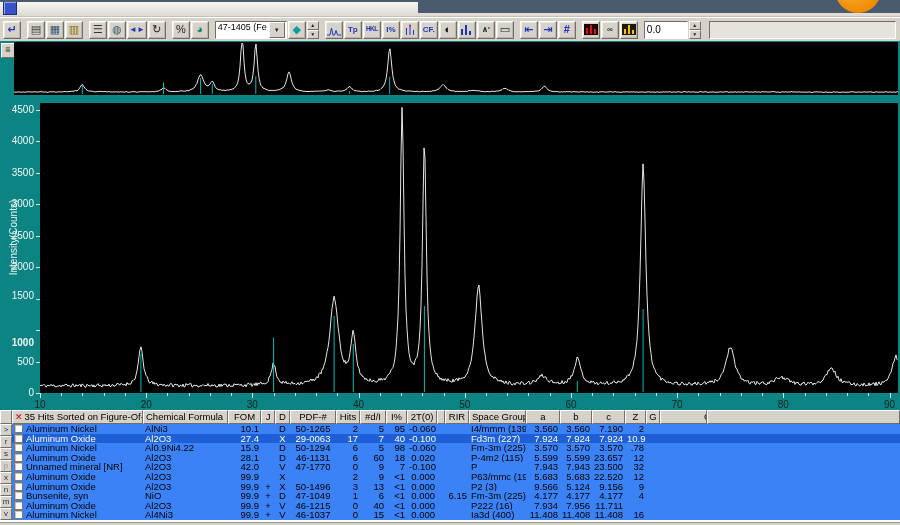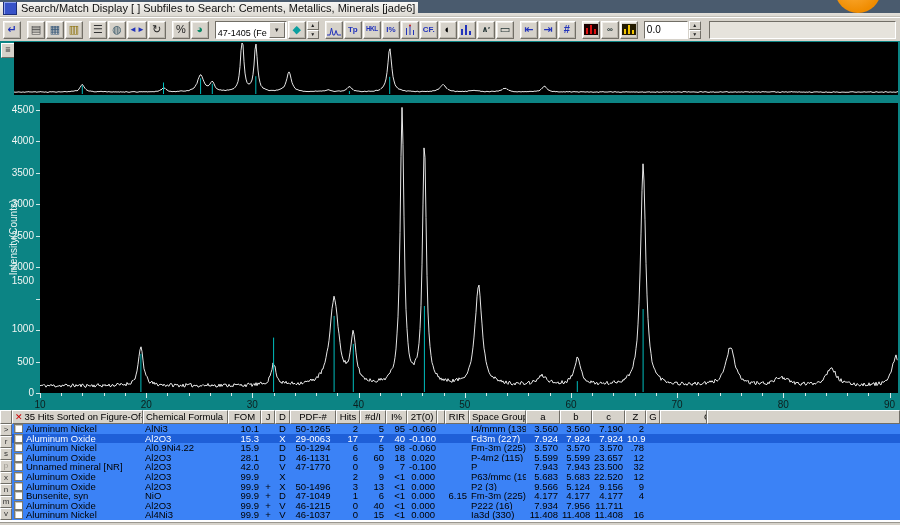--- a/index.html
+++ b/index.html
@@ -22,21 +22,21 @@
     border-top:1px solid #fff;display:flex;align-items:center;padding-left:3px;box-sizing:border-box;}
   .tgroup{display:flex;align-items:center;margin-right:6px;}
   .tb{height:18px;min-width:18px;background:#d6d2ca;border:1px solid;
     border-color:#ffffff #716e66 #716e66 #ffffff;box-shadow:inset -1px -1px 0 #b9b5ac,inset 1px 1px 0 #efece6;
     display:flex;align-items:center;justify-content:center;font-size:11px;line-height:1;
     padding:0 1px;box-sizing:border-box;cursor:default;color:#222;}
   .tb+.tb{margin-left:1px;}
   .tb .sm{font-size:8px;font-weight:bold;}
   .tb .xs{font-size:6.5px;font-weight:bold;letter-spacing:-0.5px;}
   .dropdown{height:18px;width:72px;background:#fff;border:1px solid;border-color:#716e66 #fff #fff #716e66;
-    display:flex;align-items:flex-end;font-size:9px;box-sizing:border-box;margin-right:1px;}
+    display:flex;align-items:flex-start;font-size:9px;box-sizing:border-box;margin-right:1px;}
   .dropdown .dtext{flex:1;padding-left:2px;white-space:nowrap;overflow:hidden;color:#000;}
   .dropdown .dbtn{width:14px;height:14px;background:#d6d2ca;border:1px solid;
     border-color:#fff #716e66 #716e66 #fff;display:flex;align-items:center;justify-content:center;
     font-size:6px;color:#222;margin-right:1px;}
   .spinctl{width:12px;height:18px;display:flex;flex-direction:column;margin-left:1px;}
   .spinctl div{flex:1;background:#d6d2ca;border:1px solid;border-color:#fff #716e66 #716e66 #fff;
     font-size:5px;display:flex;align-items:center;justify-content:center;color:#222;box-sizing:border-box;}
   .numfield{height:18px;width:44px;background:#fff;border:1px solid;border-color:#716e66 #fff #fff #716e66;
     font-size:10px;padding:0 2px;box-sizing:border-box;font-family:inherit;}
   .statusbar{height:18px;flex:1;margin:0 4px 0 2px;background:#e6e3dc;border:1px solid;
@@ -79,21 +79,20 @@
   .hscroll{position:absolute;left:0;top:112px;width:900px;height:3px;background:#d6d2ca;
     border-top:1px solid #9b9890;}
 </style>
 </head>
 <body>
 
 <div id="app">
 
   <div class="titlebar">
     <div class="appicon"></div>
-    <div class="title-text">Search/Match Display [ ] Subfiles to Search: Cements, Metallics, Minerals [jade6]</div>
   </div>
   <div class="topline"></div>
   <div class="darkband">
     <div class="orange-ball"></div>
   </div>
 
   <div class="toolbar" id="toolbar">
       <div class="tgroup">
         <div class="tb">
           <span style="color: rgb(34, 51, 187); font-weight: bold;">↵</span>
@@ -251,23 +250,23 @@
           <line x1="384.4" x2="384.4" y1="289" y2="203.0" stroke="#00bdbd" stroke-width="1"></line>
           <line x1="537.3" x2="537.3" y1="289" y2="278.1" stroke="#00bdbd" stroke-width="1"></line>
           <line x1="603.1" x2="603.1" y1="289" y2="206.1" stroke="#00bdbd" stroke-width="1"></line>
         </svg></div>
     <div class="ylab">Intensity(Counts)</div>
     <div id="yaxis">
         <div class="ytick-label" style="left: 2px; top: 346px;">0</div>
         <div class="ytick-dash" style="left: 36px; top: 352px;"></div>
         <div class="ytick-label" style="left: 2px; top: 314.547px;">500</div>
         <div class="ytick-dash" style="left: 36px; top: 320.547px;"></div>
-        <div class="ytick-label" style="left: 2px; top: 282px;">1000</div>
+        <div class="ytick-label" style="left: 2px; top: 296px; font-weight: bold;">1000</div>
         <div class="ytick-dash" style="left: 36px; top: 289.093px;"></div>
-        <div class="ytick-label" style="left: 2px; top: 234px;">1500</div>
+        <div class="ytick-label" style="left: 2px; top: 249px;">1500</div>
         <div class="ytick-dash" style="left: 36px; top: 257.64px;"></div>
         <div class="ytick-label" style="left: 2px; top: 220.187px;">2000</div>
         <div class="ytick-dash" style="left: 36px; top: 226.187px;"></div>
         <div class="ytick-label" style="left: 2px; top: 188.733px;">2500</div>
         <div class="ytick-dash" style="left: 36px; top: 194.733px;"></div>
         <div class="ytick-label" style="left: 2px; top: 157.28px;">3000</div>
         <div class="ytick-dash" style="left: 36px; top: 163.28px;"></div>
         <div class="ytick-label" style="left: 2px; top: 125.826px;">3500</div>
         <div class="ytick-dash" style="left: 36px; top: 131.826px;"></div>
         <div class="ytick-label" style="left: 2px; top: 94.3731px;">4000</div>
@@ -382,21 +381,21 @@
           <div class="tcell r" style="width: 32px;">3.560</div>
           <div class="tcell r" style="width: 33px;">7.190</div>
           <div class="tcell r" style="width: 21px;">2</div>
           <div class="tcell c" style="width: 14px;"></div>
           <div class="tcell r" style="width: 39px;"></div>
           <div class="tcell tfill"></div>
         </div>
         <div class="trow sel">
           <div class="tcell l" style="width: 131px;"><span class="cbx"></span><span>Aluminum Oxide</span></div>
           <div class="tcell l" style="width: 85px;">Al2O3</div>
-          <div class="tcell r" style="width: 33px;">15.3</div>
+          <div class="tcell r" style="width: 33px;">27.4</div>
           <div class="tcell c" style="width: 14px;"></div>
           <div class="tcell c" style="width: 15px;">X</div>
           <div class="tcell c" style="width: 46px;">29-0063</div>
           <div class="tcell r" style="width: 24px;">17</div>
           <div class="tcell r" style="width: 26px;">7</div>
           <div class="tcell r" style="width: 21px;">40</div>
           <div class="tcell r" style="width: 30px;">-0.100</div>
           <div class="tcell c" style="width: 8px;"></div>
           <div class="tcell r" style="width: 24px;"></div>
           <div class="tcell l" style="width: 57px;">Fd3m (227)</div>
@@ -568,21 +567,21 @@
           <div class="tcell r" style="width: 33px;">99.9</div>
           <div class="tcell c" style="width: 14px;">+</div>
           <div class="tcell c" style="width: 15px;">V</div>
           <div class="tcell c" style="width: 46px;">46-1037</div>
           <div class="tcell r" style="width: 24px;">0</div>
           <div class="tcell r" style="width: 26px;">15</div>
           <div class="tcell r" style="width: 21px;">&lt;1</div>
           <div class="tcell r" style="width: 30px;">0.000</div>
           <div class="tcell c" style="width: 8px;"></div>
           <div class="tcell r" style="width: 24px;"></div>
-          <div class="tcell l" style="width: 57px;">Ia3d (330)</div>
+          <div class="tcell l" style="width: 57px;">Ia3d (400)</div>
           <div class="tcell r" style="width: 34px;">11.408</div>
           <div class="tcell r" style="width: 32px;">11.408</div>
           <div class="tcell r" style="width: 33px;">11.408</div>
           <div class="tcell r" style="width: 21px;">16</div>
           <div class="tcell c" style="width: 14px;"></div>
           <div class="tcell r" style="width: 39px;"></div>
           <div class="tcell tfill"></div>
         </div>
       </div>
     <div class="hscroll"></div>

